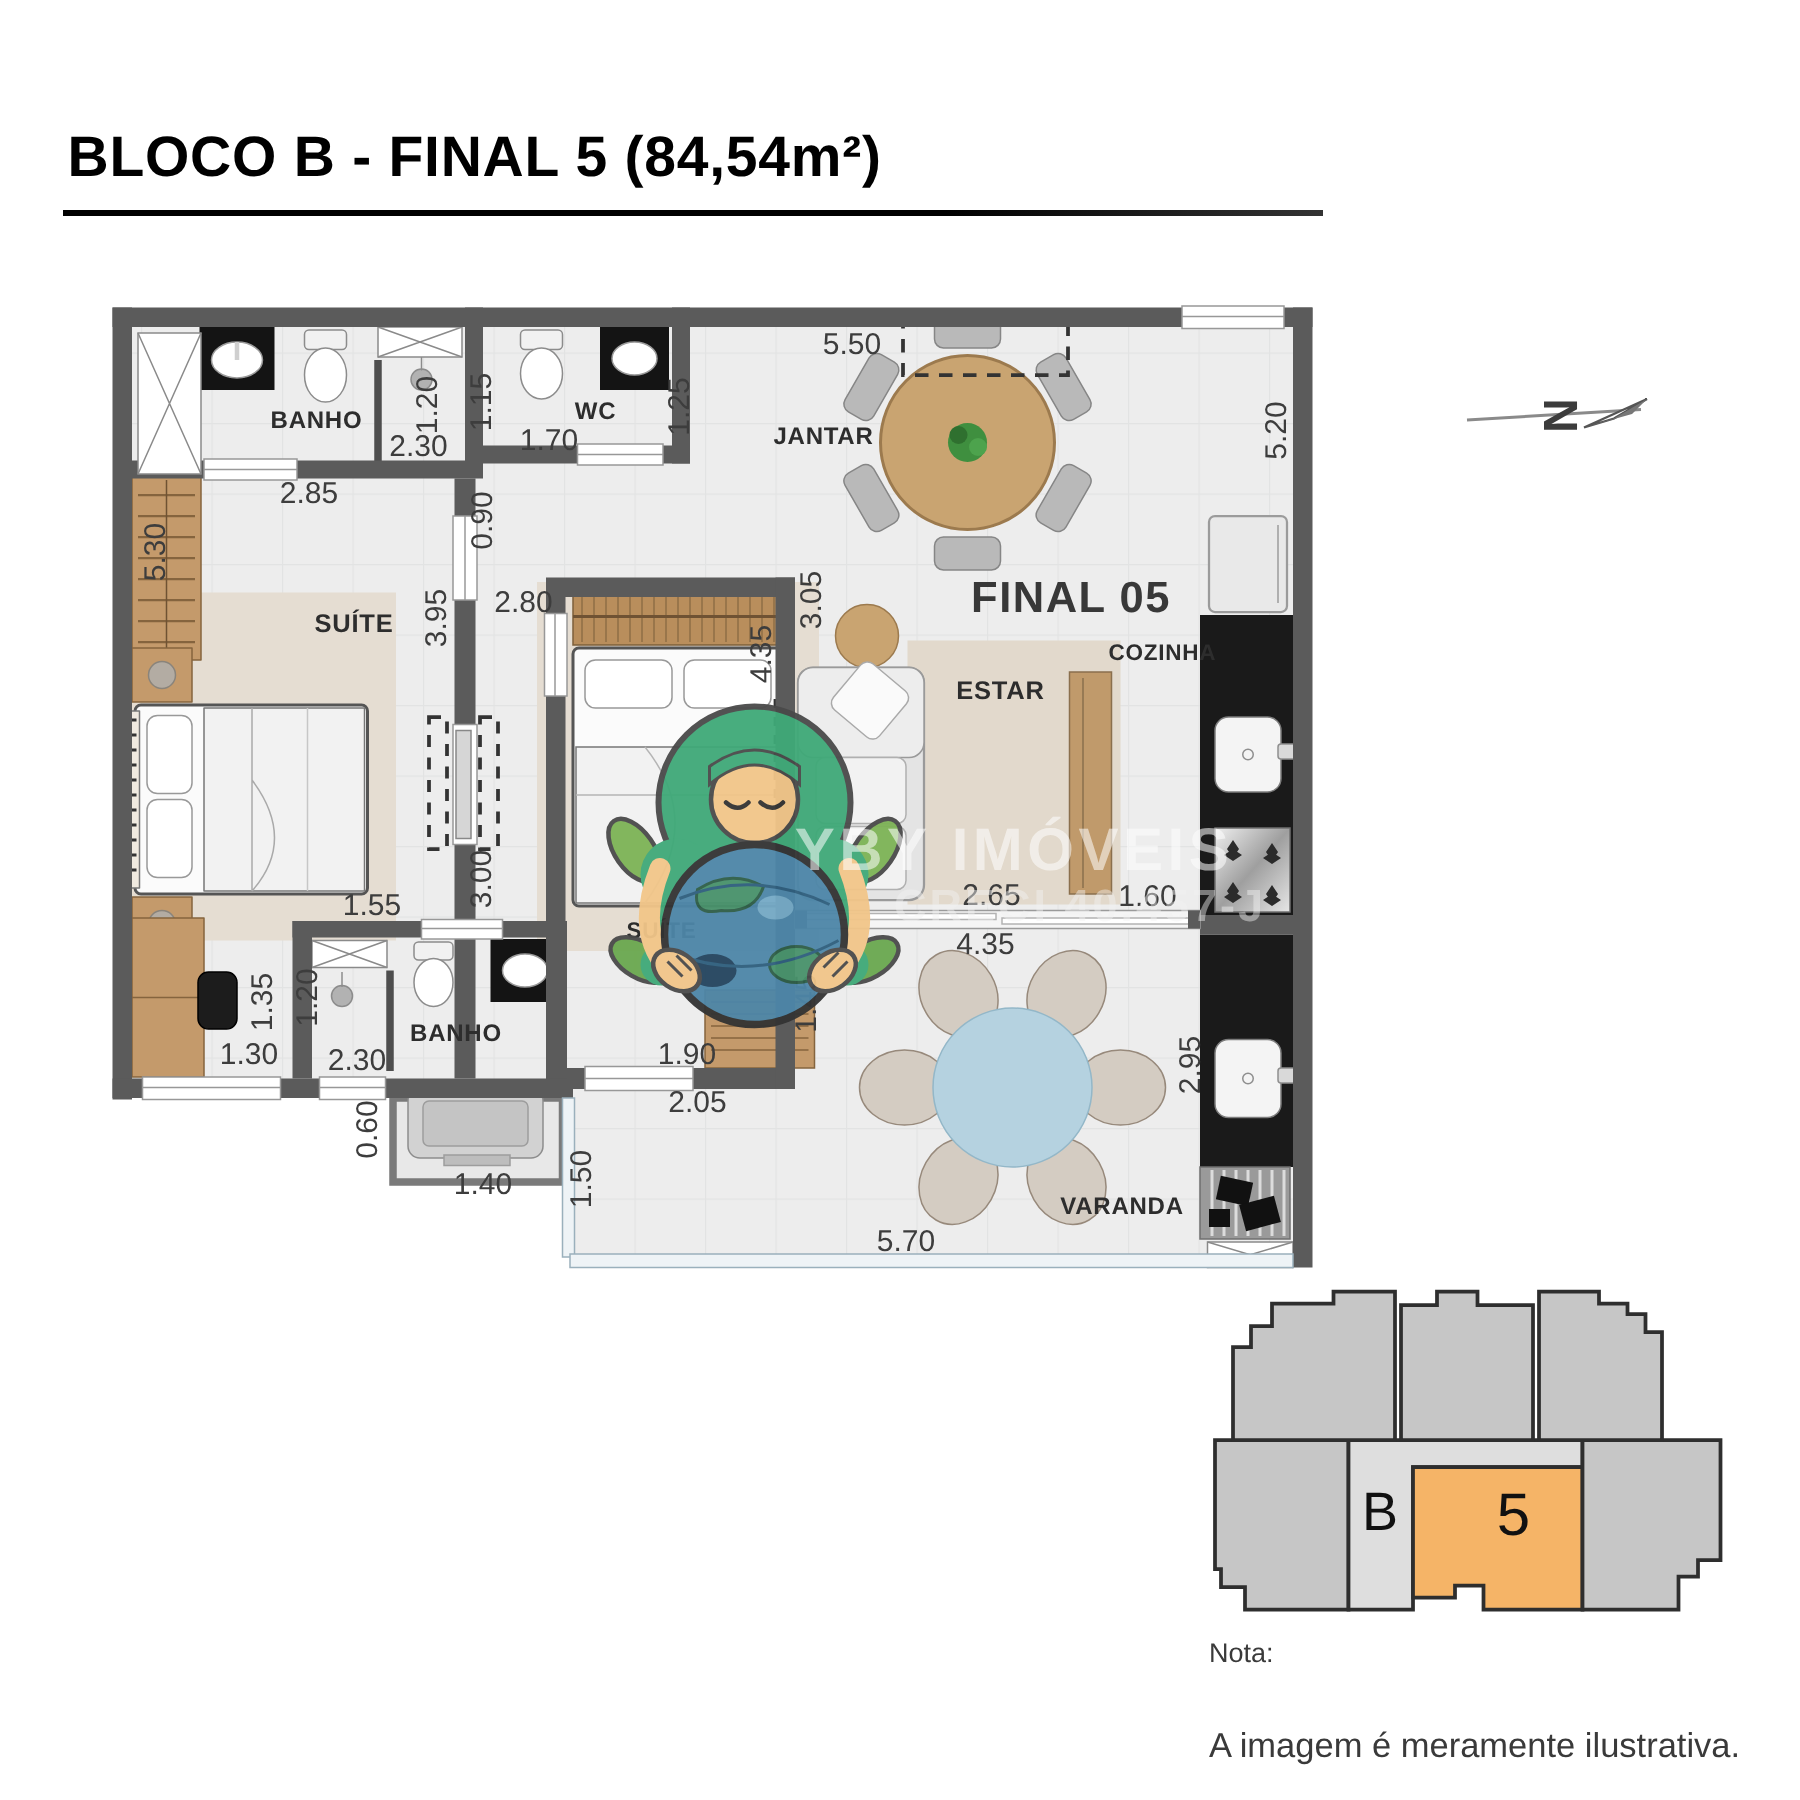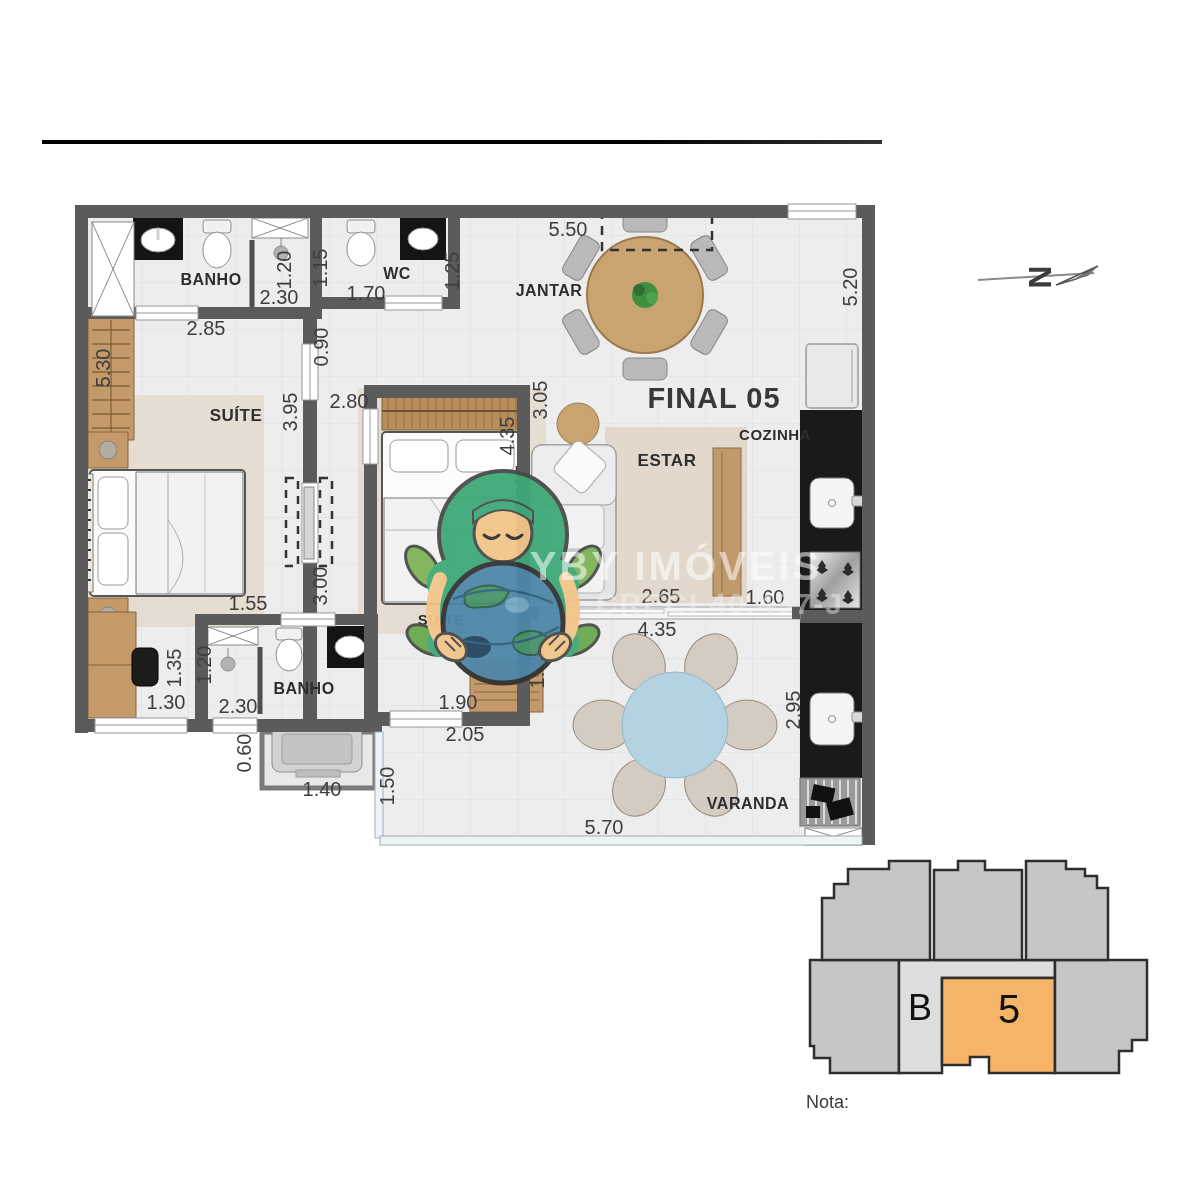--- a/index.html
+++ b/index.html
@@ -20,20 +20,21 @@
   .wm-creci{font-size:30px;font-weight:600;fill:#f2f2f2;opacity:.45;text-anchor:middle;letter-spacing:2px;}
   .north-n{font-size:32px;font-weight:bold;fill:#3c3c3c;text-anchor:middle;}
   .kp-label{font-size:36px;fill:#111;text-anchor:middle;}
   .kp-label5{font-size:40px;fill:#111;text-anchor:middle;}
 </style>
 </head>
 <body>
 
 <div class="page">
 
+  <div class="title">BLOCO B - FINAL 5 (84,54m²)</div>
   <div class="title-rule"></div>
 
   <svg class="plan-svg" width="1200" height="1200" viewBox="0 0 1200 1200">
     <defs>
       <pattern id="grid" width="47" height="47" patternUnits="userSpaceOnUse">
         <rect width="47" height="47" fill="#ededed"></rect>
         <path d="M47 0H0V47" fill="none" stroke="#e2e3e3" stroke-width="1.5"></path>
       </pattern>
       <linearGradient id="metal" x1="0" y1="0" x2="1" y2="1">
         <stop offset="0" stop-color="#efefef"></stop>
@@ -403,14 +404,15 @@
       <polygon fill="#c6c6c6" points="253,102 345,102 345,182 330,182 330,193 317,193 317,215 253,215"></polygon>
       <polygon fill="#c6c6c6" points="20,102 20,40 32,40 32,26 46,26 46,11 87,11 87,3 128,3 128,102"></polygon>
       <polygon fill="#c6c6c6" points="132,102 132,12 156,12 156,3 183,3 183,12 220,12 220,102"></polygon>
       <polygon fill="#c6c6c6" points="224,102 224,3 264,3 264,11 283,11 283,18 295,18 295,30 306,30 306,102"></polygon>
     </g>
     <text class="kp-label" x="118" y="162">B</text>
     <text class="kp-label5" x="207" y="165">5</text>
   </svg>
 
   <div class="note-head">Nota:</div>
+  <div class="note-body">A imagem é meramente ilustrativa.</div>
 
 </div>
 
 </body></html>

